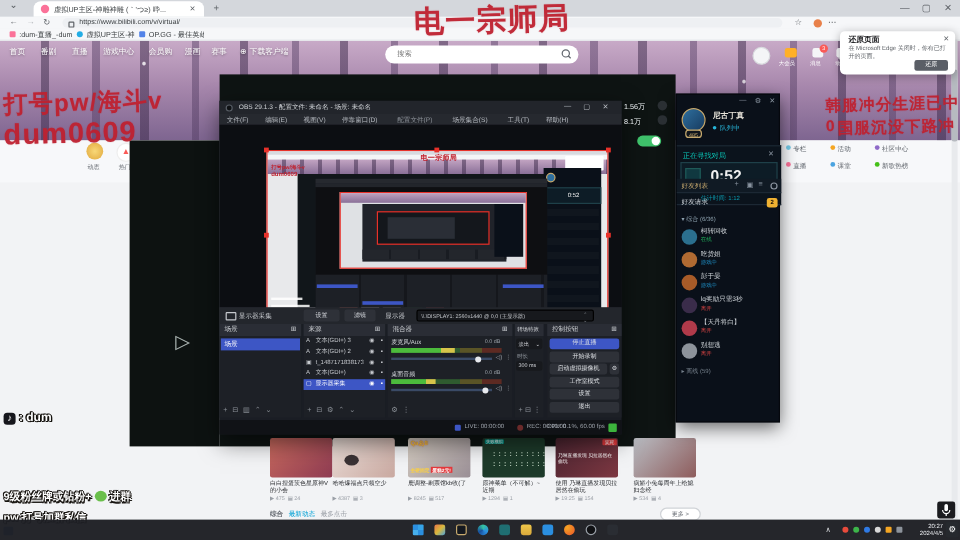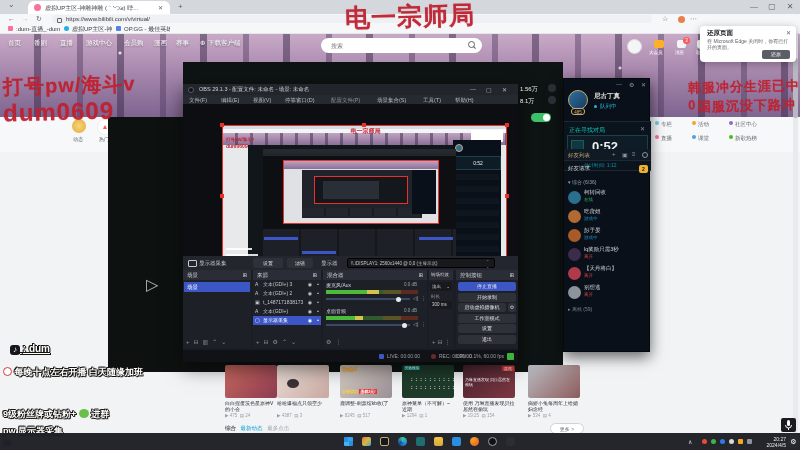--- a/index.html
+++ b/index.html
@@ -420,34 +420,30 @@
     <div class="ab" style="left:7px;top:12px;width:84px;font-size:5px;color:#5f6368;line-height:6px;">在 Microsoft Edge 关闭时，你有已打开的页面。</div>
     <div class="ab" style="left:62px;top:24px;width:28px;height:9px;background:#5a5e66;border-radius:2px;font-size:5px;color:#fff;text-align:center;line-height:9px;"><span>还原</span></div>
   </div>
 
   <div class="rov" style="left:280px;top:0;width:260px;text-align:center;font-size:25px;">电一宗师局</div>
   <div class="rov" style="left:3px;top:72px;font-size:20px;">打号pw/海斗v</div>
   <div class="rov" style="left:3px;top:98px;font-size:24px;">dum0609</div>
   <div class="rov" style="left:688px;top:78px;font-size:13px;">韩服冲分生涯已中0</div>
   <div class="rov" style="left:698px;top:97px;font-size:13px;">国服沉没下路冲</div>
 
-  <div class="winfo" style="left:10px;top:343px;font-size:10px;text-decoration:underline;">
+  <div class="winfo" style="left:3px;top:343px;font-size:10px;">
     <span style="display:inline-block;width:10px;height:10px;background:#16161c;border-radius:3px;color:#fff;font-size:8px;line-height:10px;text-align:center;text-shadow:none;">♪</span>
     <span>: dum</span>
-  </div>
-  <div class="winfo" style="left:3px;top:366px;font-size:9px;">
-    <span style="display:inline-block;width:9px;height:9px;border-radius:50%;background:#fff;border:1.5px solid #d23c3c;box-sizing:border-box;vertical-align:-1px;"></span>
-    <span>每晚十点左右开播  白天随缘加班</span>
   </div>
   <div class="winfo" style="left:3px;top:408px;font-size:9px;">
     <span>9级粉丝牌或钻粉+</span>
     <span style="display:inline-block;width:10px;height:9px;border-radius:50%;background:#6abf4b;vertical-align:-1px;"></span>
     <span>进群</span>
   </div>
-  <div class="winfo" style="left:3px;top:425px;font-size:9px;"><span>pw 显示器采集</span></div>
+  <div class="winfo" style="left:3px;top:425px;font-size:9px;"><span>pw 打号加群私信</span></div>
   <span class="ab" style="left:3px;top:439px;width:8px;height:7px;background:#3d7bd6;border-radius:1px;z-index:40;"></span>
 
   <div class="card" style="left:225px;">
     <div class="thumb" style="background:linear-gradient(135deg,#c96a5e,#8e3b52);"></div>
     <div class="ctitle">白白捏蛋茨色星原神V的小会</div>
     <div class="cstats"><span>▶</span> <span>475</span>&nbsp;&nbsp;<span>▤</span> <span>24</span></div>
   </div>
   <div class="card" style="left:277px;">
     <div class="thumb" style="background:linear-gradient(135deg,#ece0da,#c9a8a0);">
       <span class="ab" style="left:10px;top:14px;width:12px;height:9px;background:#3a3234;border-radius:50%;"></span>

